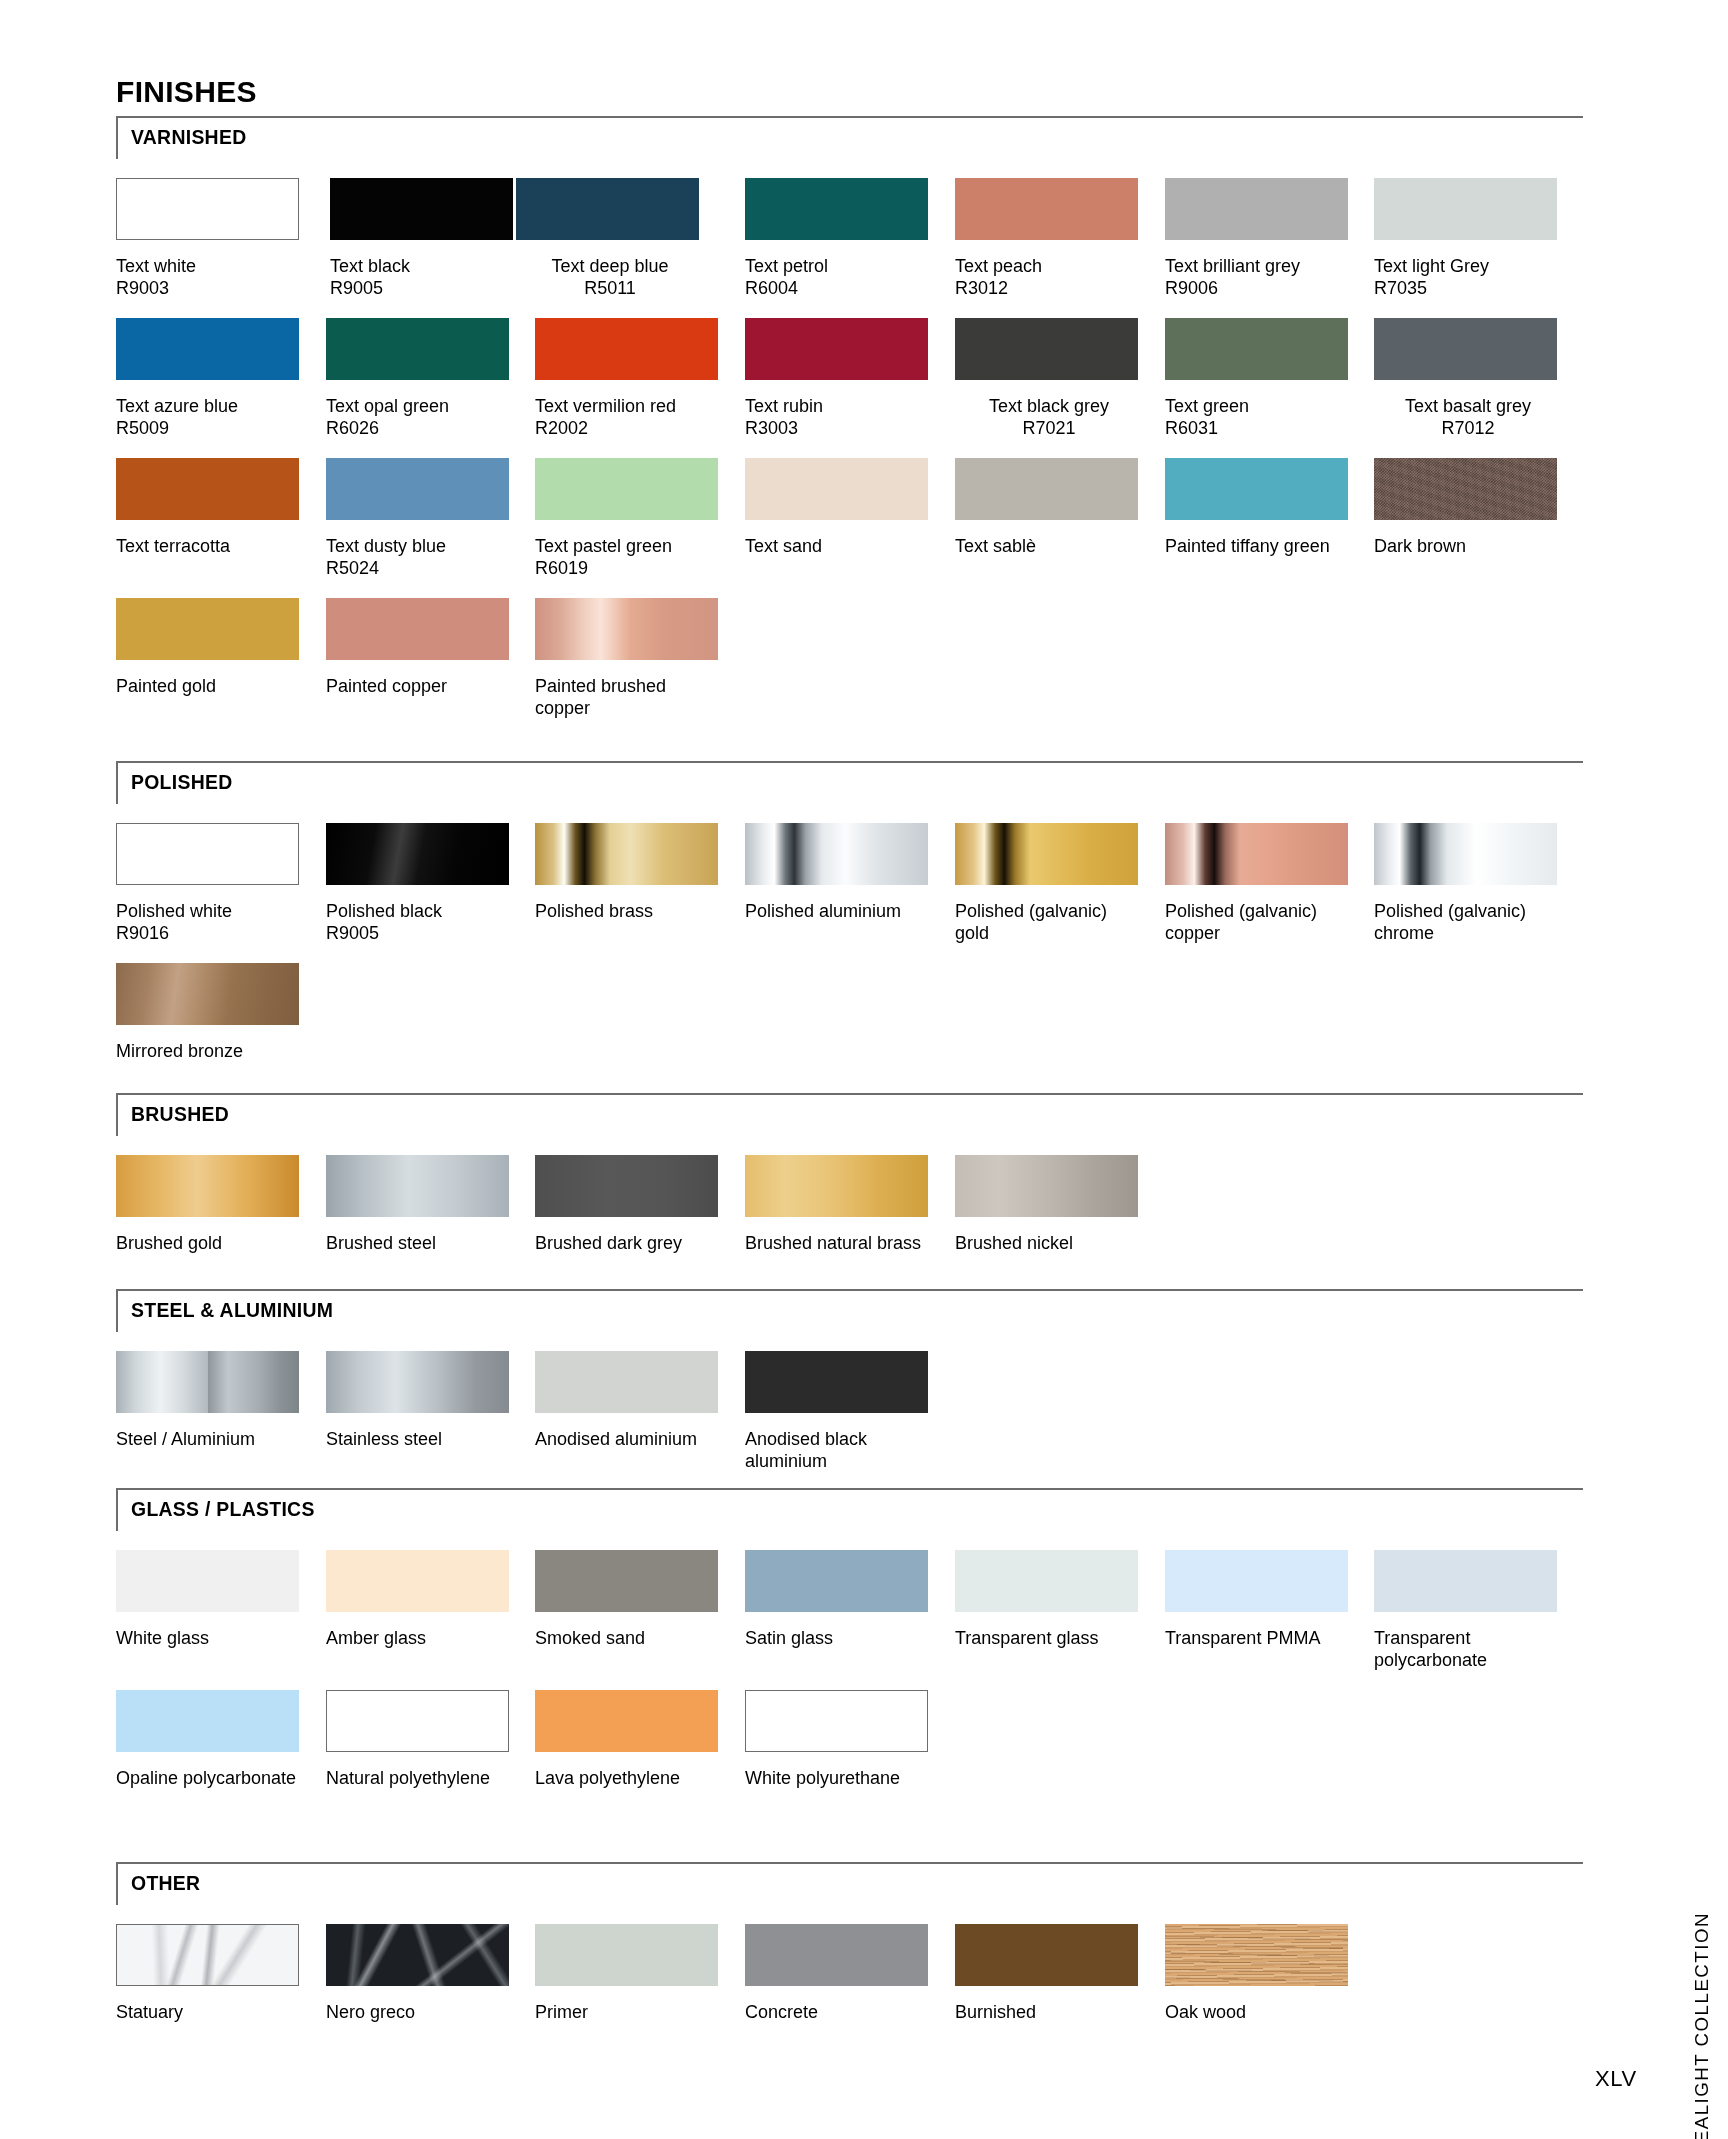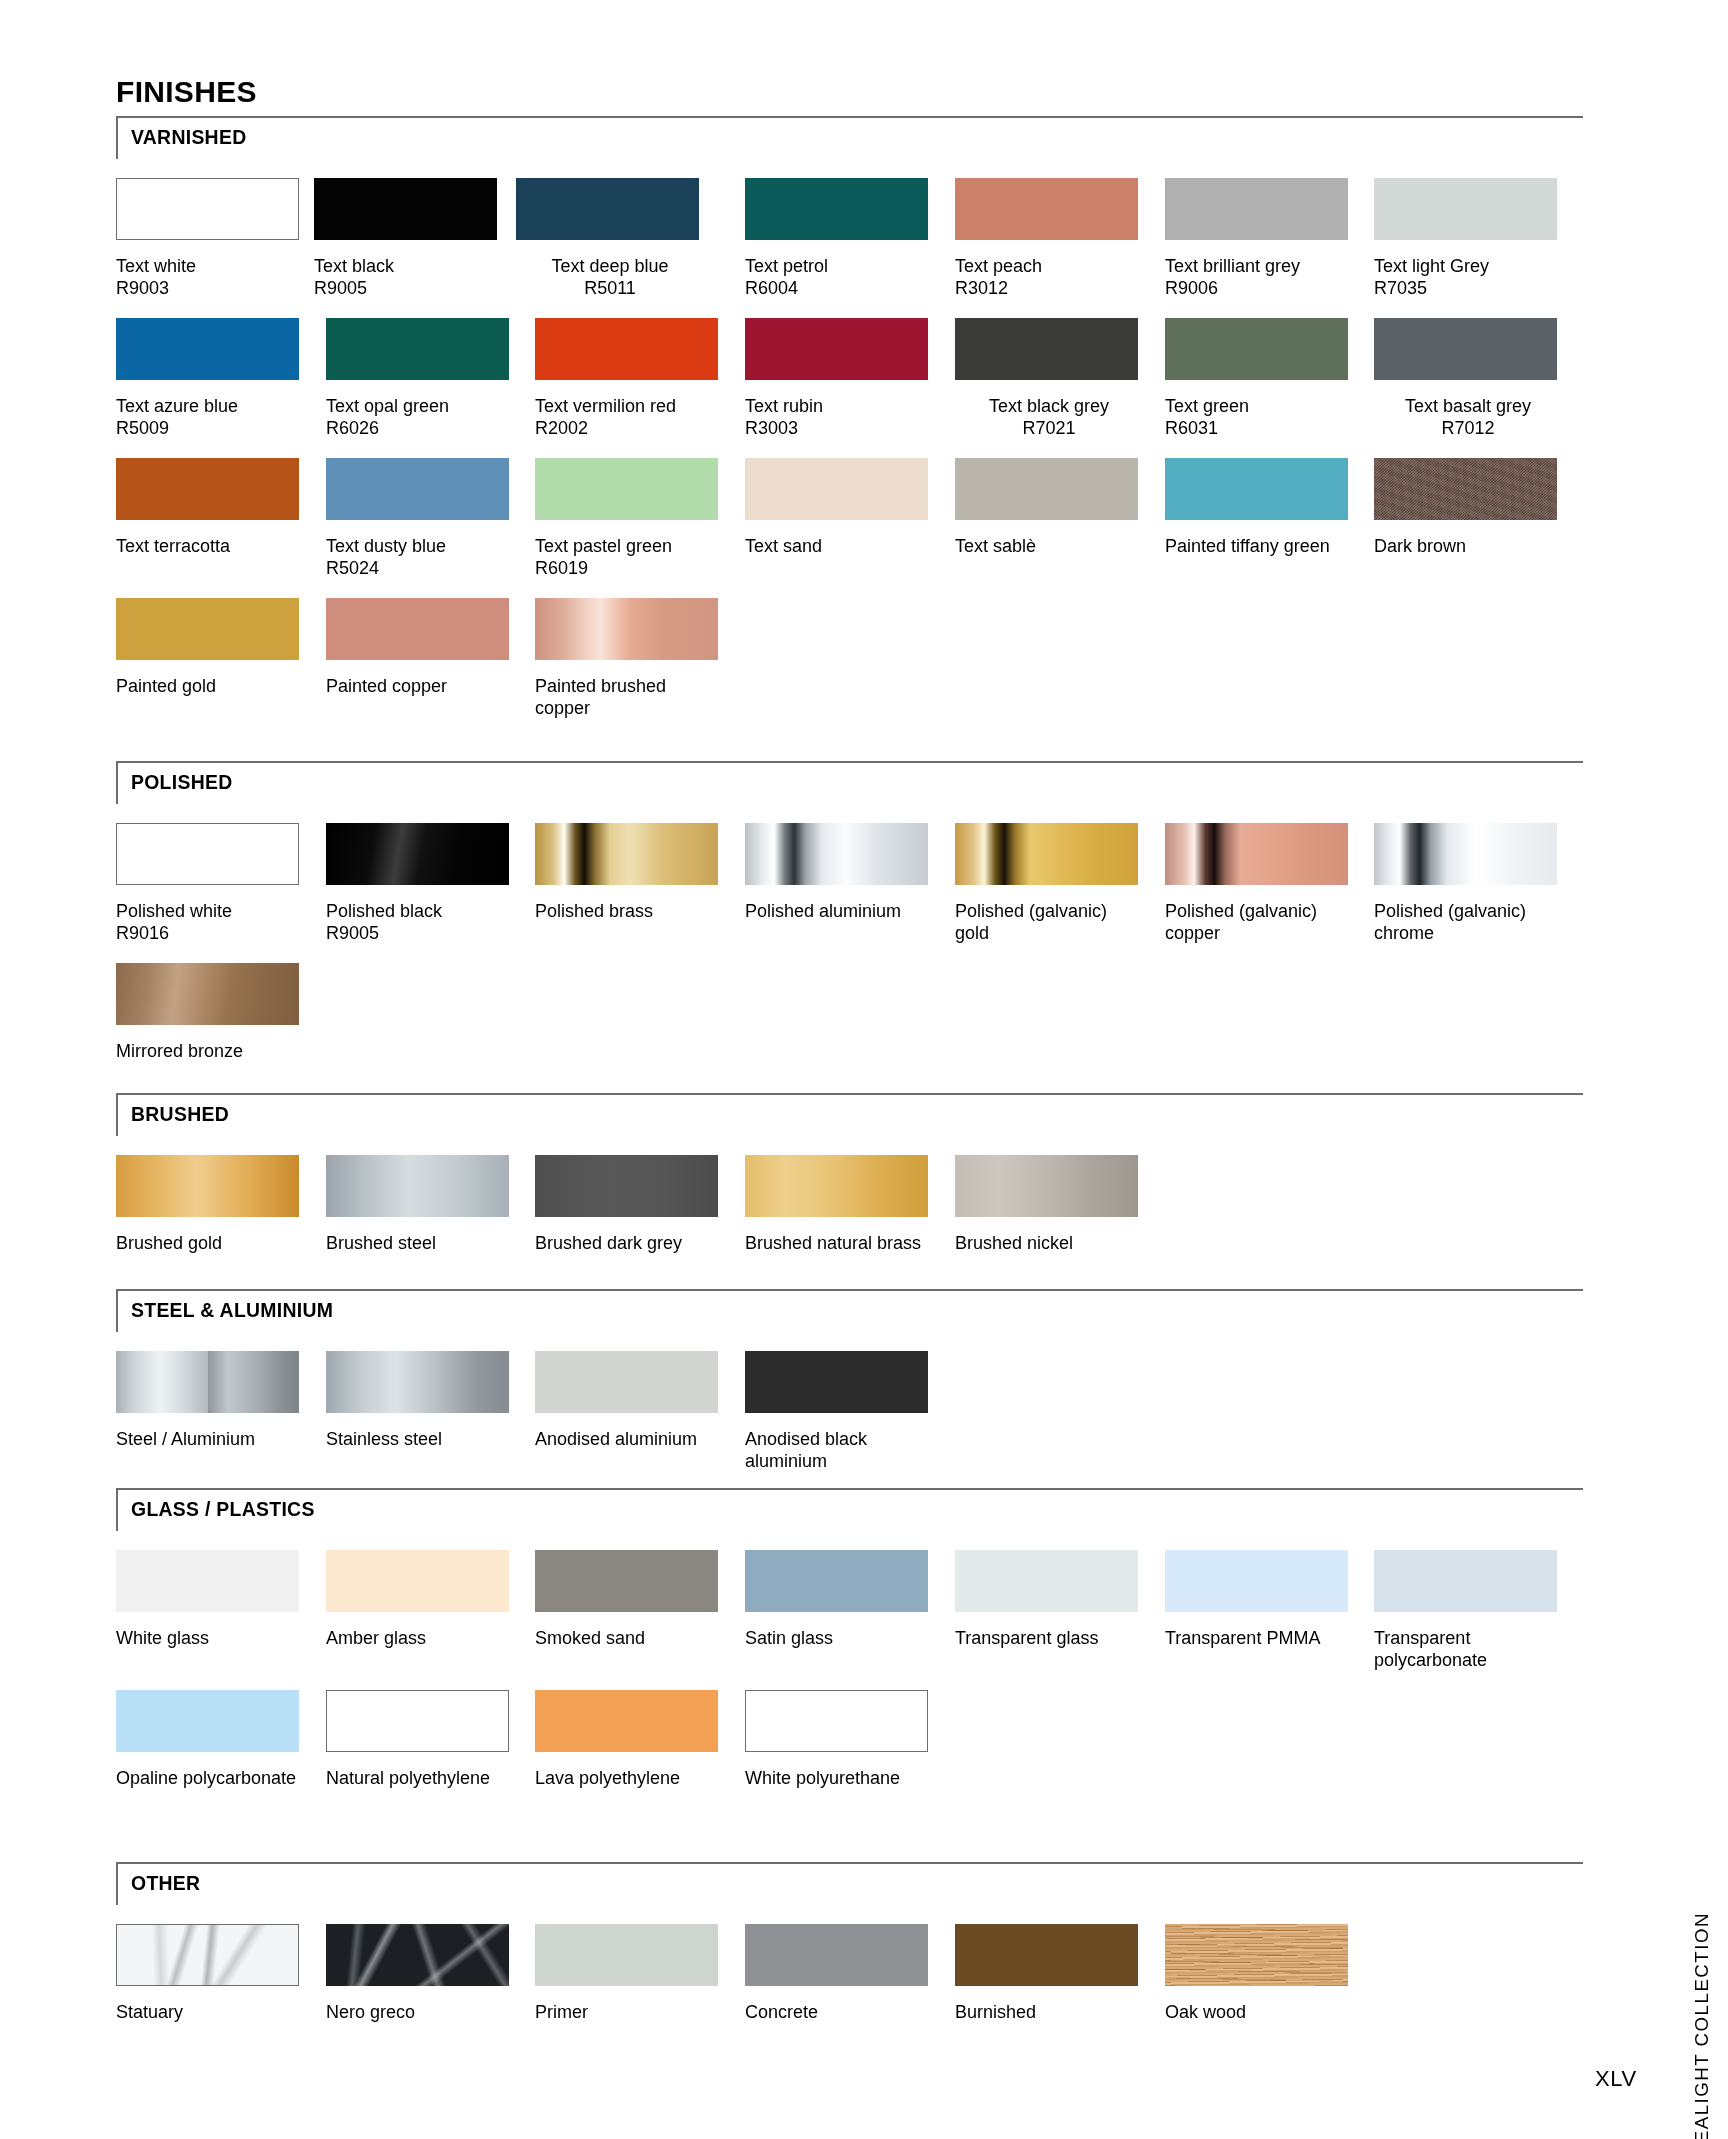--- a/index.html
+++ b/index.html
@@ -103,21 +103,21 @@
   <div id="sections-host">
       <div class="section" style="top: 116px;">
         <div class="section-frame"></div>
         <div class="section-title">VARNISHED</div>
         <div class="rows">
           <div class="row" style="height: 140px;">
             <div class="cell" style="left: 0px;">
               <div class="sw bordered" style="background: rgb(255, 255, 255);"></div>
               <div class="label"><span>Text white</span><span class="code">R9003</span></div>
             </div>
-            <div class="cell" style="left: 198px;">
+            <div class="cell" style="left: 214px;">
               <div class="sw" style="background: rgb(4, 4, 4);"></div>
               <div class="label"><span>Text black</span><span class="code">R9005</span></div>
             </div>
             <div class="cell" style="left: 400px; text-align: center;">
               <div class="sw" style="background: rgb(27, 65, 89);"></div>
               <div class="label"><span>Text deep blue</span><span class="code">R5011</span></div>
             </div>
             <div class="cell" style="left: 629px;">
               <div class="sw" style="background: rgb(10, 91, 89);"></div>
               <div class="label"><span>Text petrol</span><span class="code">R6004</span></div>

